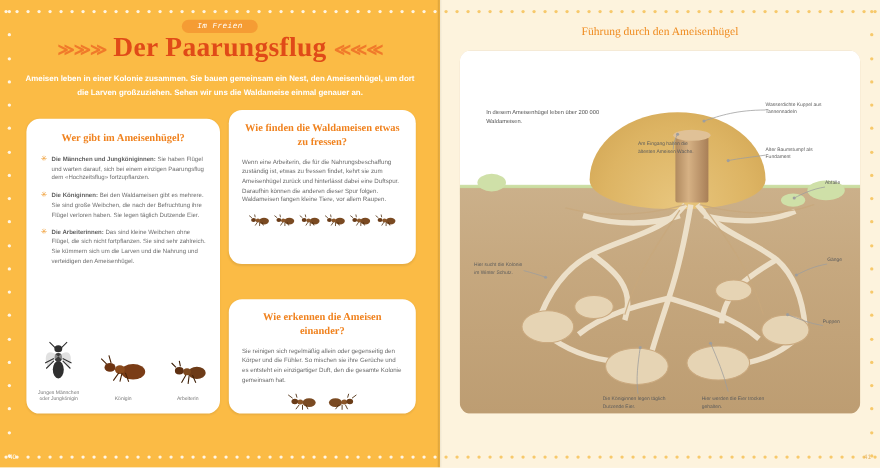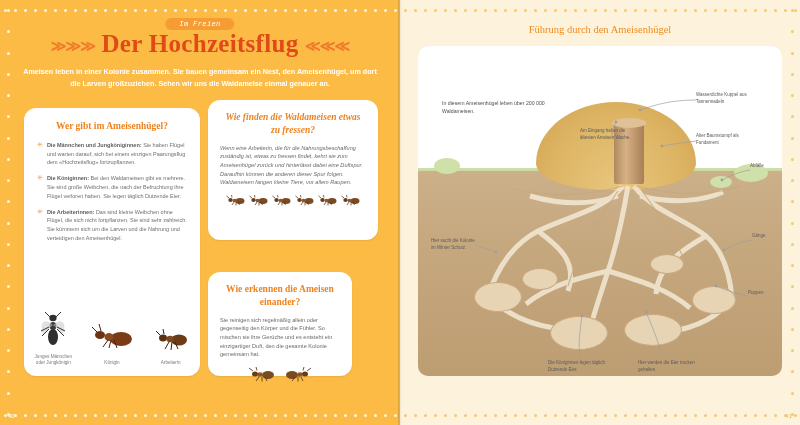--- a/index.html
+++ b/index.html
@@ -59,23 +59,23 @@
   .bullets{margin-top:8px;}
   .bullet{display:flex;gap:4px;margin-bottom:7px;}
   .bullet .star{color:#f0a13c;font-size:7px;line-height:1.2;flex:0 0 auto;}
   .bullet .txt{font-size:5.5px;line-height:1.6;color:#6f6f6f;}
   .bullet .txt b{color:#5d5d5d;}
 
   .ant-figs{position:absolute;left:0;bottom:10px;width:100%;display:flex;justify-content:space-around;align-items:flex-end;}
   .ant-fig{width:46px;text-align:center;}
   .ant-cap{font-size:4.6px;color:#7a7a7a;line-height:1.35;margin-top:3px;}
 
-  #card-food{left:208px;top:100px;width:170px;height:140px;font-style:italic;}
+  #card-food{left:208px;top:100px;width:170px;height:140px;}
   #card-food .inner{padding:11px 12px;}
-  #card-recognize{left:208px;top:272px;width:144px;height:104px;}
+  #card-recognize{left:208px;top:272px;width:170px;height:104px;}
   #card-recognize .inner{padding:11px 12px;}
 
   .ants-row{display:flex;justify-content:center;gap:1px;margin-top:7px;}
 
   
   .right-title{
     position:absolute;top:24px;left:0;width:100%;text-align:center;
     color:#ef8b1f;font-size:10.5px;font-family:"Liberation Serif",serif;
   }
   .illus{
@@ -227,21 +227,21 @@
         <span></span>
         <span></span>
         <span></span>
         <span></span>
     </div>
 
     <div class="chapter-tag">Im Freien</div>
 
     <div class="main-title">
       <span class="title-deco">≫≫≫</span>
-      <span>Der Hochzeitsflug</span>
+      <span>Der Paarungsflug</span>
       <span class="title-deco">≪≪≪</span>
     </div>
 
     <div class="intro">Ameisen leben in einer Kolonie zusammen. Sie bauen gemeinsam ein Nest, den Ameisenhügel, um dort die Larven großzuziehen. Sehen wir uns die Waldameise einmal genauer an.</div>
 
     <div class="card" id="card-who">
       <div class="inner">
         <div class="card-title">Wer gibt im Ameisenhügel?</div>
         <div class="bullets">
 

